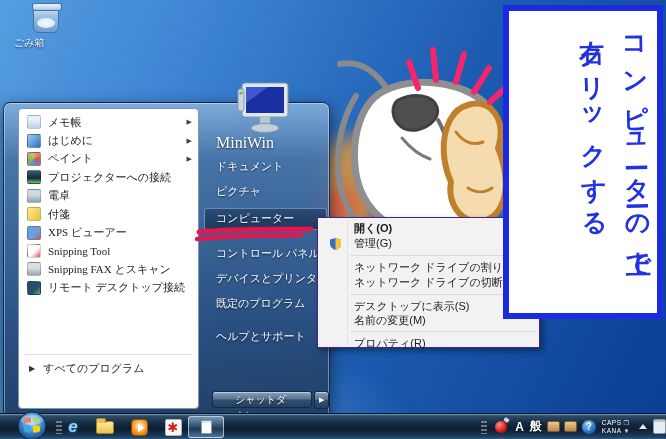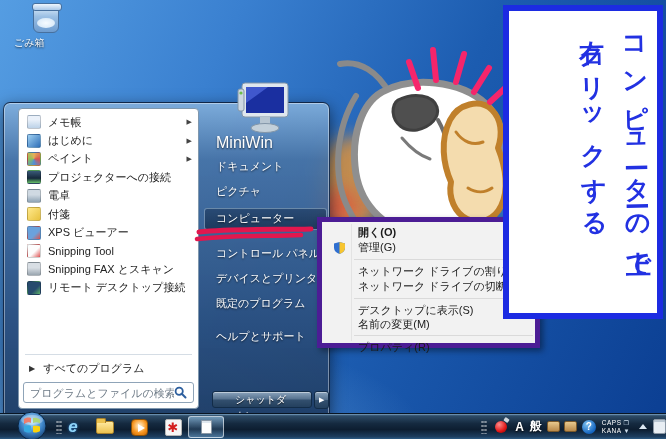--- a/index.html
+++ b/index.html
@@ -30,21 +30,21 @@
   .banner-text { position:absolute; inset:6px 8px; writing-mode:vertical-rl;
     font-size:25px; font-weight:bold; color:#2231e2; letter-spacing:5px;
     line-height:1.0; transform:rotate(-1deg); }
   .banner-col { margin-left:18px; margin-top:4px; }
 
   
   .start-menu { position:absolute; left:3px; top:102px; width:327px; height:318px;
     border-radius:7px; z-index:10;
     background:linear-gradient(180deg,rgba(130,175,220,.92) 0%,rgba(72,115,165,.92) 18%,rgba(42,78,125,.94) 70%,rgba(30,60,100,.95) 100%);
     border:1px solid rgba(15,35,65,.85);
-    box-shadow:inset 0 0 0 1px rgba(255,255,255,.4), 0 5px 16px rgba(0,0,0,.55); }
+    box-shadow:inset 0 0 0 1px rgba(255,255,255,.4), 0 5px 16px rgba(0,0,0,.55);font-family:Liberation Serif, serif; }
   .left-panel { position:absolute; left:14px; top:5px; width:181px; height:301px;
     background:#fff; border:1px solid #7f97ad; border-radius:4px; overflow:hidden; }
   .prog-list { padding-top:4px; }
   .prog-row { display:flex; align-items:center; height:18.4px; padding:0 6px 0 8px; }
   .prog-row .plabel { flex:1; font-size:11px; color:#222; white-space:nowrap; overflow:hidden; }
   .sub-arrow { font-size:7px; color:#444; margin-left:4px; }
   .pic { width:14px; height:14px; border-radius:2px; margin-right:7px; flex:none; border:1px solid rgba(0,0,0,.18); }
   .ic0{background:linear-gradient(180deg,#eaf1fa 30%,#bcd2e8);} 
   .ic1{background:linear-gradient(135deg,#9fd0f2,#2f6fb8);} 
   .ic2{background:conic-gradient(#e5b15a,#d9534f,#4f8fd9,#8fc05a,#e5b15a);} 
@@ -81,21 +81,21 @@
     text-shadow:0 1px 1px rgba(0,0,0,.7); border:1px solid #122c48; border-radius:3px;
     background:linear-gradient(180deg,#8ba4bd 0%,#55718e 48%,#33506f 52%,#24405e 100%);
     box-shadow:inset 0 1px 0 rgba(255,255,255,.45); }
   .shut-arrow { width:19px; margin-left:2px; text-align:center; font-size:7px; color:#fff;
     line-height:16px; border:1px solid #122c48; border-radius:3px;
     background:linear-gradient(180deg,#8ba4bd 0%,#55718e 48%,#33506f 52%,#24405e 100%);
     box-shadow:inset 0 1px 0 rgba(255,255,255,.45); }
 
   
   .ctx { position:absolute; left:317px; top:217px; width:223px; height:131px;
-    background:#f2f2f2; border:5px solid #4c1d95; z-index:30;
+    background:#f2f2f2; border:1px solid #4c1d95; z-index:30;
     box-shadow:3px 3px 6px rgba(0,0,0,.4); padding-top:3px; }
   .ctx::before { content:""; position:absolute; left:29px; top:2px; bottom:2px; width:1px; background:#e3e3e3; }
   .ctx-row { position:relative; height:15px; line-height:15px; padding-left:36px;
     font-size:11px; color:#1a1a1a; white-space:nowrap; }
   .ctx-row.small { height:14px; line-height:14px; }
   .ctx-row.bold { font-weight:bold; }
   .ctx-sep { height:1px; background:#dadada; margin:4px 2px 4px 32px; }
   .shield { position:absolute; left:12px; top:2px; width:11px; height:12px; }
 
   
@@ -225,27 +225,20 @@
       <div class="prog-row">
           <span class="pic ic9"></span>
           <span class="plabel">リモート デスクトップ接続</span>
         </div>
     </div>
     <div class="lp-sep"></div>
     <div class="all-programs">
       <span class="ap-arrow">▶</span>
       <span>すべてのプログラム</span>
     </div>
-    <div class="search-box">
-      <input type="text" placeholder="プログラムとファイルの検索" style="">
-      <svg class="mag" viewBox="0 0 13 13">
-        <circle cx="5.2" cy="5.2" r="3.6" fill="none" stroke="#2d5f9e" stroke-width="1.8"></circle>
-        <line x1="8" y1="8" x2="11.5" y2="11.5" stroke="#2d5f9e" stroke-width="2" stroke-linecap="round"></line>
-      </svg>
-    </div>
   </div>
 
   <div class="right-panel">
     <div class="rp-highlight"></div>
     <div class="rp-item rp-user" style="top:31px">MiniWin</div>
     <div class="rp-item" style="top:56px">ドキュメント</div>
     <div class="rp-item" style="top:81px">ピクチャ</div>
     <div class="rp-item" style="top:108px">コンピューター</div>
     <div class="rp-item" style="top:143px">コントロール パネル</div>
     <div class="rp-item" style="top:168px">デバイスとプリンター</div>

